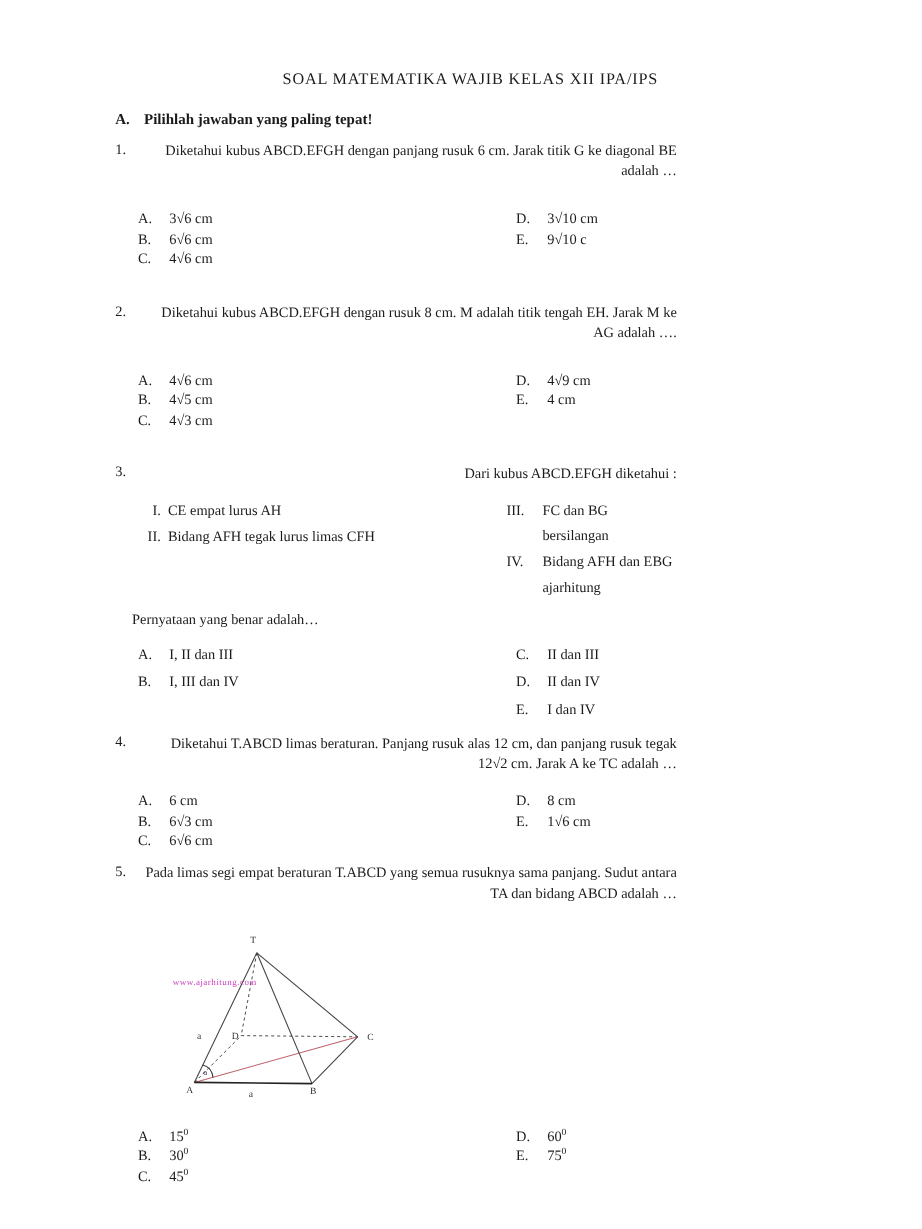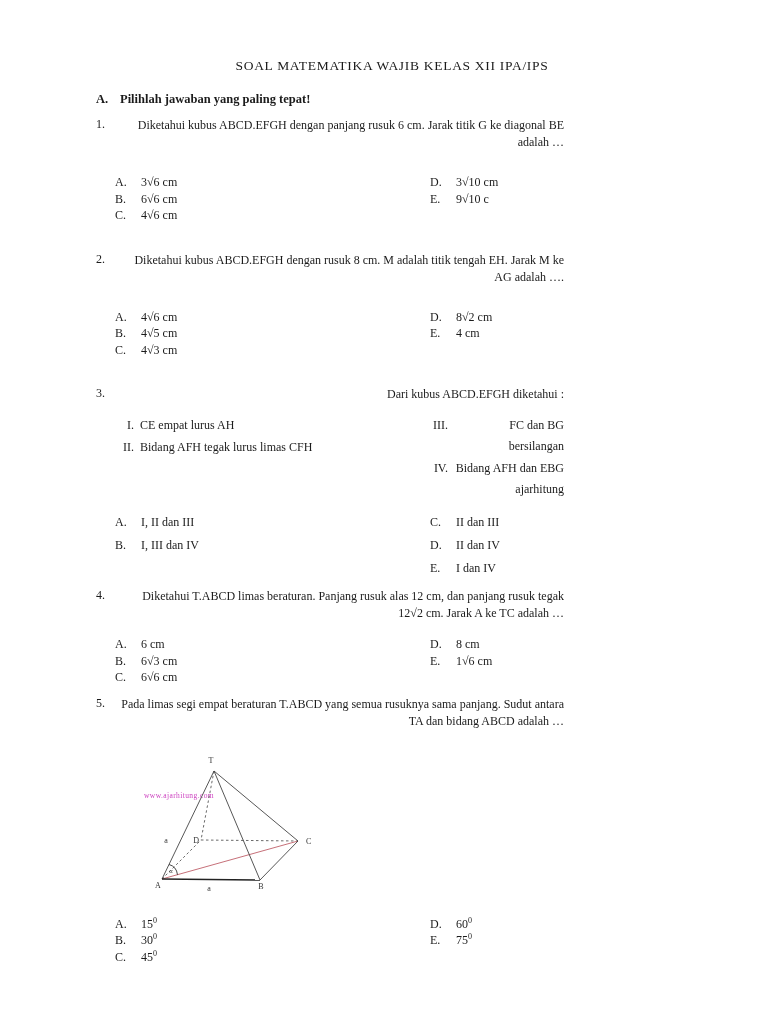--- a/index.html
+++ b/index.html
@@ -36,21 +36,21 @@
   .options { display:flex; margin-left:19px; margin-top:23px; }
   .opt-col-left { width:315px; flex:none; }
   .opt-col-right { flex:1; }
   .opt { display:flex; line-height:16.5px; }
   .opt-label { width:26px; flex:none; }
   .sup { font-size:8px; vertical-align:super; line-height:0; }
 
   
   .statements { display:flex; margin-left:14px; margin-top:12px; }
   .stmt-col-left { width:312px; flex:none; }
-  .stmt-col-right { flex:1;text-align:right; }
+  .stmt-col-right { flex:1; }
   .stmt { display:flex; line-height:21px; margin-bottom:1px; }
   .stmt-label-l { width:24px; flex:none; text-align:right; margin-right:6px; }
   .stmt-label-r { width:26px; flex:none; margin-right:4px; }
   .prompt { margin-left:14px; margin-top:8px; }
 
   .q3 { margin-bottom:8px; }
   .q3 .options { margin-top:10px; }
   .q3 .opt { line-height:22px; margin-bottom:1px; }
   .q4 { margin-bottom:10px; }
   .q4 .options { margin-top:14px; }
@@ -120,21 +120,21 @@
             <span>4√5 cm</span>
           </div>
         <div class="opt">
             <span class="opt-label">C.</span>
             <span>4√3 cm</span>
           </div>
       </div>
       <div class="opt-col-right">
         <div class="opt">
             <span class="opt-label">D.</span>
-            <span>8√2 cm</span>
+            <span>4√9 cm</span>
           </div>
         <div class="opt">
             <span class="opt-label">E.</span>
             <span>4 cm</span>
           </div>
       </div>
     </div>
   </div>
 
   <div class="question q3">
@@ -157,20 +157,21 @@
         <div class="stmt">
             <span class="stmt-label-r">III.</span>
             <span>FC dan BG bersilangan</span>
           </div>
         <div class="stmt">
             <span class="stmt-label-r">IV.</span>
             <span>Bidang AFH dan EBG ajarhitung</span>
           </div>
       </div>
     </div>
+    <div class="prompt">Pernyataan yang benar adalah…</div>
     <div class="options">
       <div class="opt-col-left">
         <div class="opt">
             <span class="opt-label">A.</span>
             <span>I, II dan III</span>
           </div>
         <div class="opt">
             <span class="opt-label">B.</span>
             <span>I, III dan IV</span>
           </div>

